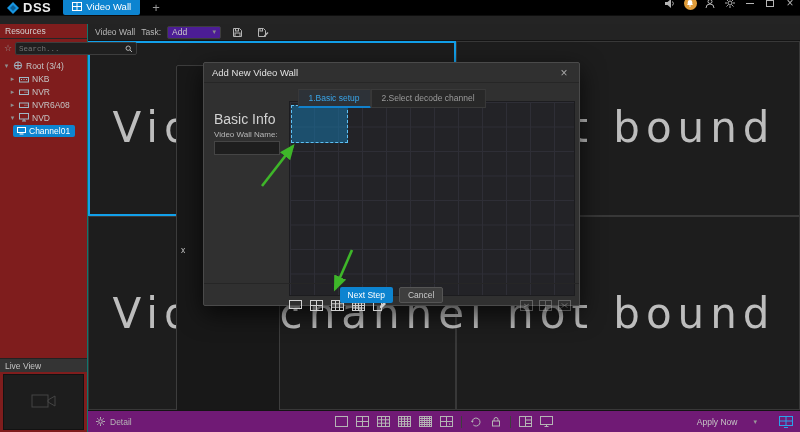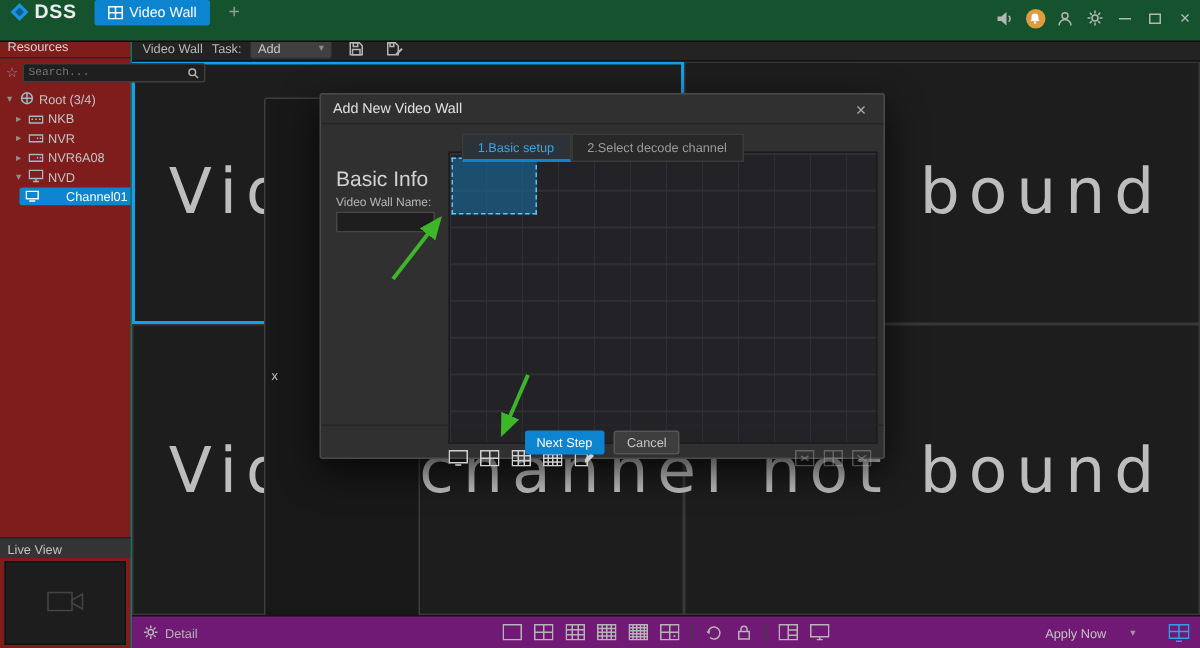--- a/index.html
+++ b/index.html
@@ -1,22 +1,22 @@
 <!DOCTYPE html>
 <html><head>
 <meta charset="utf-8">
 <style>
   *{margin:0;padding:0;box-sizing:border-box}
   html,body{width:800px;height:432px;overflow:hidden;background:#141414;
     font-family:"Liberation Sans","DejaVu Sans",sans-serif}
   #stage{position:relative;width:800px;height:432px;background:#242424}
 
   
-  .topbar{position:absolute;left:0;top:0;width:800px;height:28px;background:#14532d;
-    border-bottom:1px solid #0e0e0e;display:flex;align-items:flex-start;z-index:10}
+  .topbar{position:absolute;left:0;top:0;width:800px;height:16px;background:#000000;
+    border-bottom:1px solid #0e0e0e;display:flex;align-items:flex-end;z-index:10}
   .logo{display:flex;align-items:center;gap:3px;padding:0 12px 0 6px}
   .logo-text{color:#ececec;font-weight:bold;font-size:13px;letter-spacing:.5px}
   .top-tab{display:flex;align-items:center;gap:4px;height:17px;padding:0 9px;background:#0d84d0;
     border-radius:2px;color:#fff;font-size:9.5px;cursor:default}
   .add-tab{color:#9a9a9a;font-size:13px;margin-left:9px;width:14px;text-align:center}
   .tb-spacer{flex:1}
   .tb-ic{width:20px;height:24px;display:flex;align-items:center;justify-content:center;color:#b5b5b5}
   .badge{width:13px;height:13px;border-radius:50%;background:#df9c3a;display:flex;align-items:center;justify-content:center}
   .win-min i{display:block;width:8px;height:0;border-bottom:1px solid #b5b5b5}
   .win-max i{display:block;width:8px;height:7px;border:1px solid #b5b5b5}
@@ -29,21 +29,21 @@
   .stw{fill:none;stroke:#fff;stroke-width:1}
   .flw{fill:#fff;stroke:none}
   .stb{fill:none;stroke:#2aa3ea;stroke-width:1}
   .stc{fill:none;stroke:#9fb9c6;stroke-width:1}
   .std{fill:none;stroke:#d0d0d0;stroke-width:1}
 
   
   .toolbar{position:absolute;left:88px;top:24px;width:712px;height:17px;background:#232323;
     border-bottom:1px solid #141414;display:flex;align-items:center;gap:6px;padding:0 7px;z-index:5}
   .tlabel{font-size:8.5px;color:#b8b8b8;white-space:nowrap}
-  .combo{height:13px;background:#404040;border:1px solid #3d3d3d;border-radius:2px;display:flex;
+  .combo{height:13px;background:#4c1d95;border:1px solid #3d3d3d;border-radius:2px;display:flex;
     align-items:center;font-size:8.5px;color:#c9c9c9;padding:0 4px;gap:3px}
   .combo .caret{color:#8a8a8a;font-size:7px;margin-left:auto}
   .combo.wall{width:104px}
   .combo.task{width:54px}
 
   
   .sidebar{position:absolute;left:0;top:24px;width:88px;height:408px;background:#7f1d1d;
     border-right:1px solid #0f766e;z-index:5}
   .res-title{height:15px;display:flex;align-items:center;padding:0 5px;font-size:8.5px;color:#d2d2d2;
     border-bottom:1px solid #262626}
@@ -52,37 +52,37 @@
   .search-box{flex:1;height:13px;background:#1f1f1f;border:1px solid #3d3d3d;border-radius:2px;
     display:flex;align-items:center;padding:0 3px;gap:2px}
   .search-box input{flex:1;min-width:0;background:transparent;border:0;outline:0;color:#bbb;
     font-size:7.5px;font-family:Liberation Mono, monospace}
   .tree{padding:2px 0}
   .trow{height:13px;display:flex;align-items:center;gap:3px;font-size:8.5px;color:#c4c4c4;
     padding-left:3px;white-space:nowrap;overflow:hidden}
   .trow .caret{width:7px;font-size:7px;color:#8f8f8f;text-align:center;flex:none}
   .lv1{padding-left:9px}
   .lv2{padding-left:13px}
-  .pill{display:flex;align-items:center;gap:18px;background:#0d85d1;color:#fff;border-radius:2px;
+  .pill{display:flex;align-items:center;gap:3px;background:#0d85d1;color:#fff;border-radius:2px;
     padding:1px 5px 1px 4px}
   .lv-title{position:absolute;top:334px;left:0;right:0;height:14px;display:flex;align-items:center;
     padding:0 5px;font-size:8.5px;color:#c4c4c4;background:#343434;border-top:1px solid #222}
   .lv-box{position:absolute;top:350px;left:3px;width:81px;height:56px;background:#1d1d1d;
     border:1px solid #121212;display:flex;align-items:center;justify-content:center}
   .lv-box svg{opacity:.22}
 
   
   .wall{position:absolute;left:88px;top:41px;width:712px;height:369px;background:#181818}
   .wcell{position:absolute;background:#1d1d1d;border:1px solid #383838}
   .wcell.sel{border:2px solid #12a0ea;z-index:2}
   .wtext{position:absolute;left:0;width:712px;text-align:center;color:#bdbdbd;font-size:42px;
     letter-spacing:6px;line-height:48px;z-index:3;font-family:"DejaVu Sans",sans-serif;pointer-events:none}
 
   
-  .dialog{position:absolute;left:213px;top:62px;width:377px;height:244px;background:#303030;
+  .dialog{position:absolute;left:203px;top:62px;width:377px;height:244px;background:#303030;
     border:1px solid #4a4a4a;border-radius:2px;box-shadow:0 8px 24px rgba(0,0,0,.7);z-index:30}
   .dlg-title{height:20px;display:flex;align-items:center;padding:0 8px;font-size:9.5px;color:#e2e2e2;
     border-bottom:1px solid #262626}
   .dlg-close{margin-left:auto;color:#a8a8a8;font-size:12px;width:14px;text-align:center;line-height:1}
   .dlg-tabs{position:absolute;top:26px;left:50%;transform:translateX(-50%);display:flex;z-index:2}
   .dtab{font-size:8.5px;padding:3px 10px;background:#282828;color:#9b9b9b;border:1px solid #3a3a3a;white-space:nowrap}
   .dtab.active{color:#39a5e9;background:#2d3238;border-bottom:2px solid #1181cc}
   .dlg-basic{position:absolute;left:10px;top:48px;font-size:14px;color:#d2d2d2;white-space:nowrap}
   .dlg-namelbl{position:absolute;left:10px;top:67px;font-size:8px;color:#b8b8b8;white-space:nowrap}
   .dlg-nameinput{position:absolute;left:10px;top:78px;width:66px;height:14px;background:#1e1e1e;

